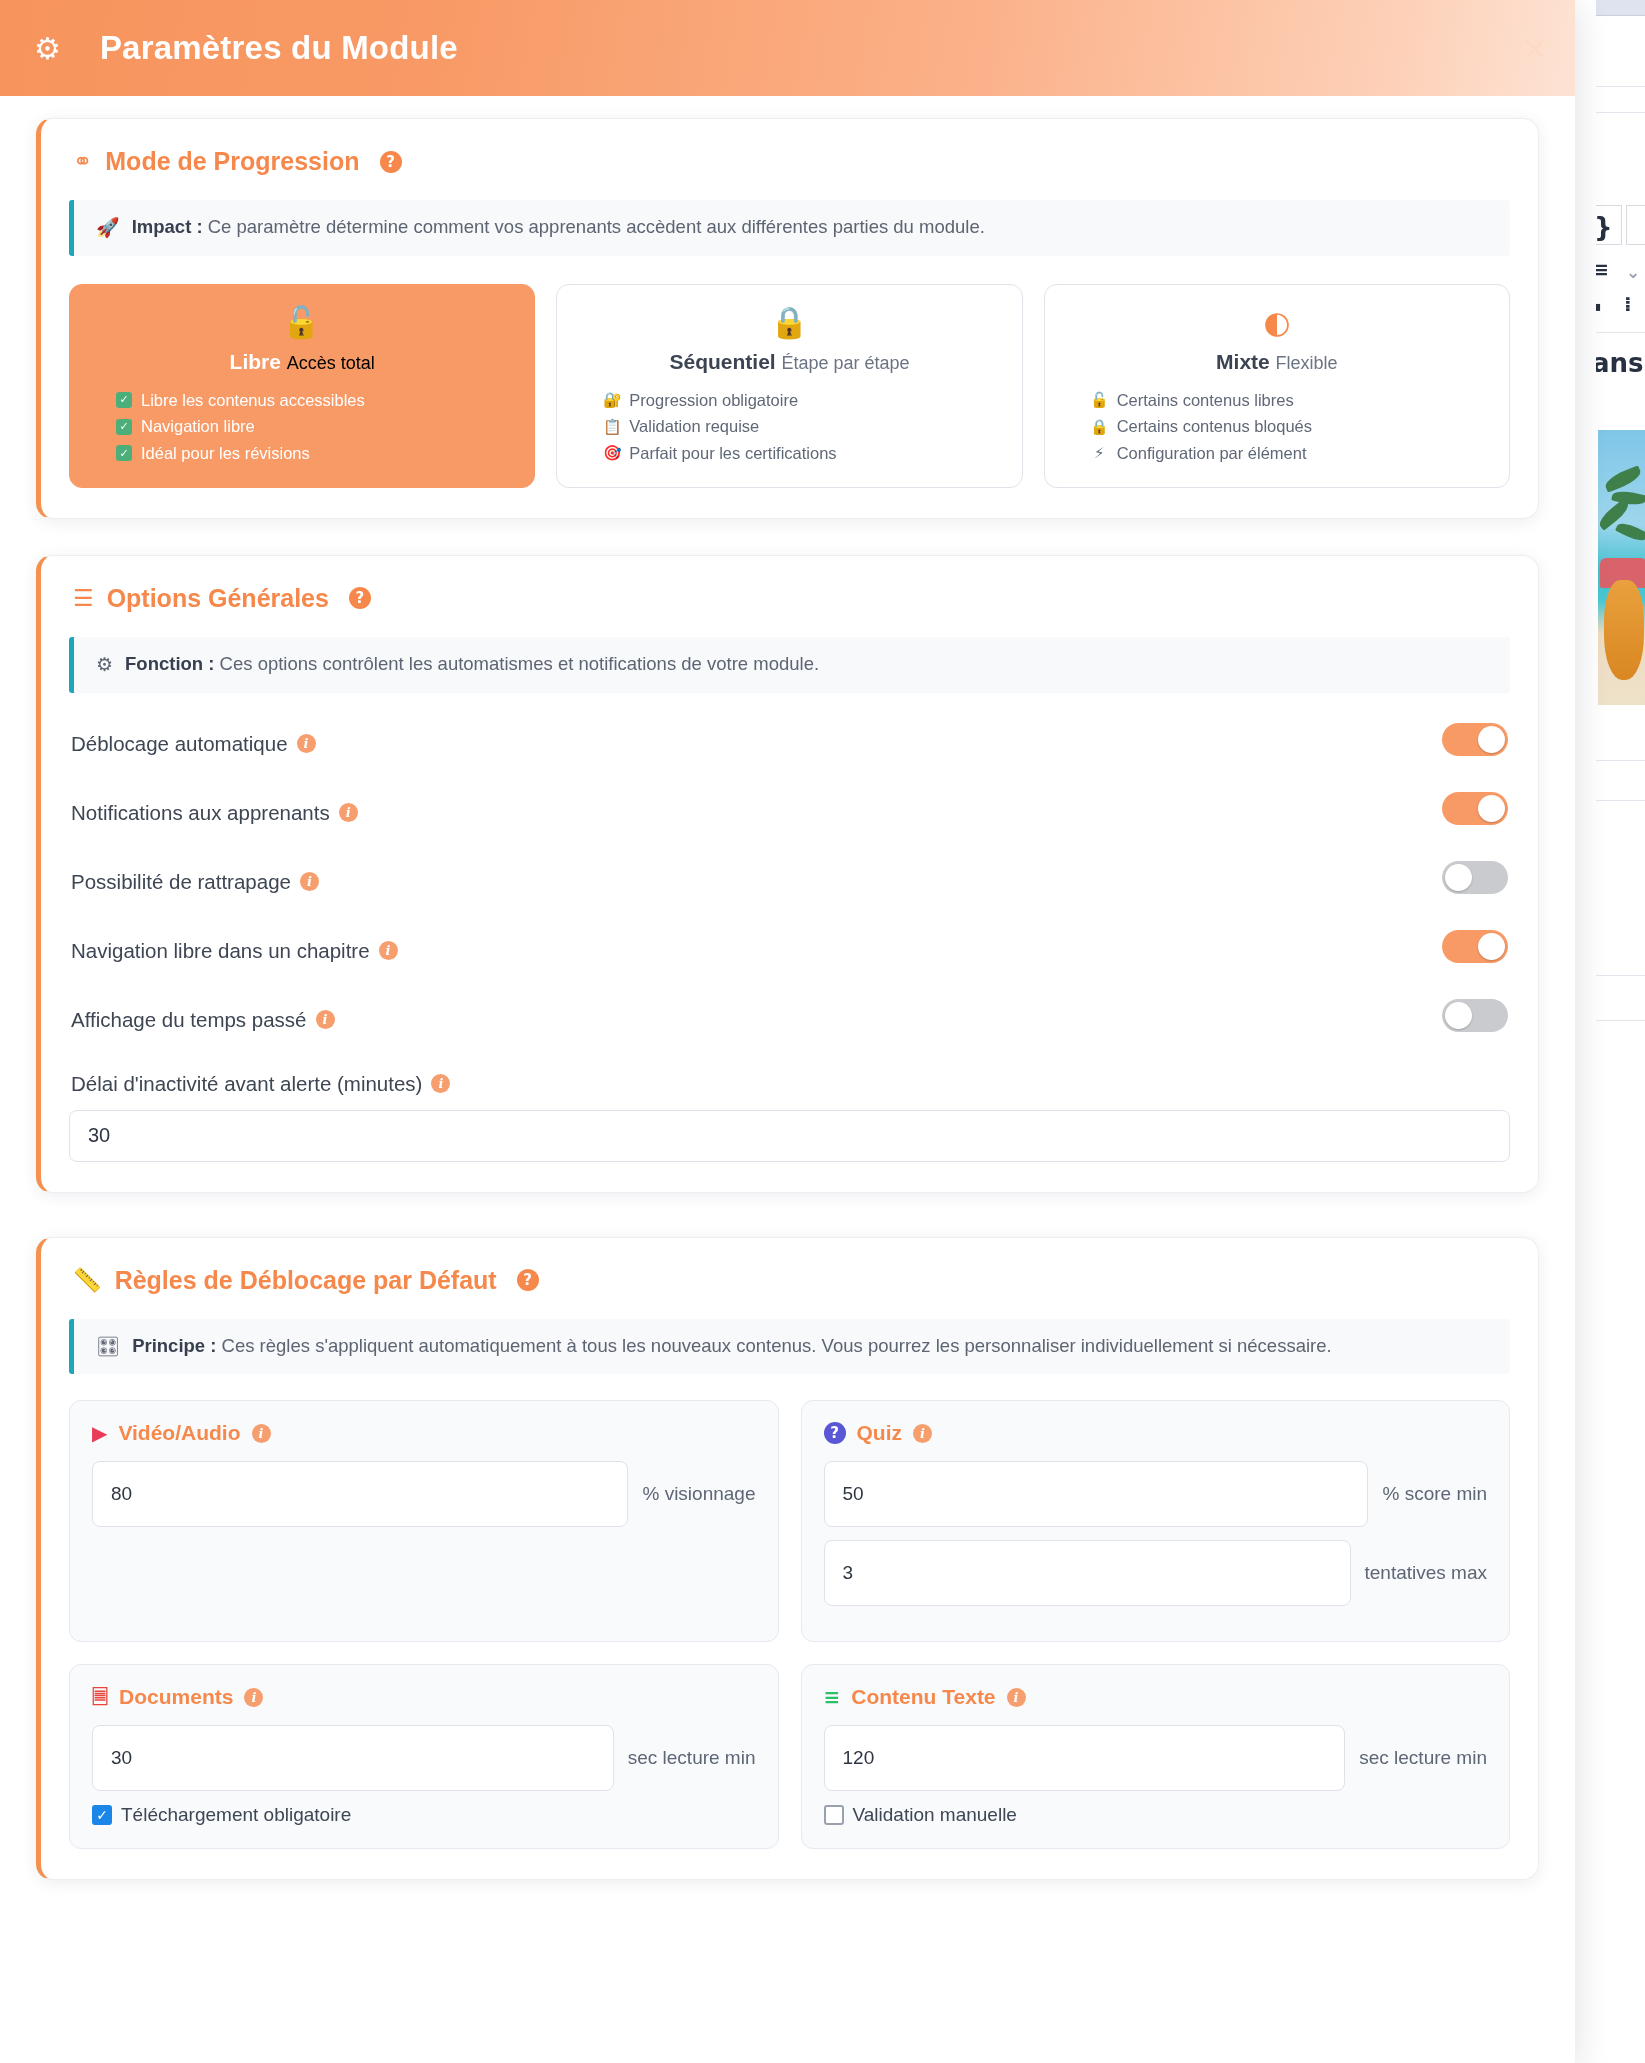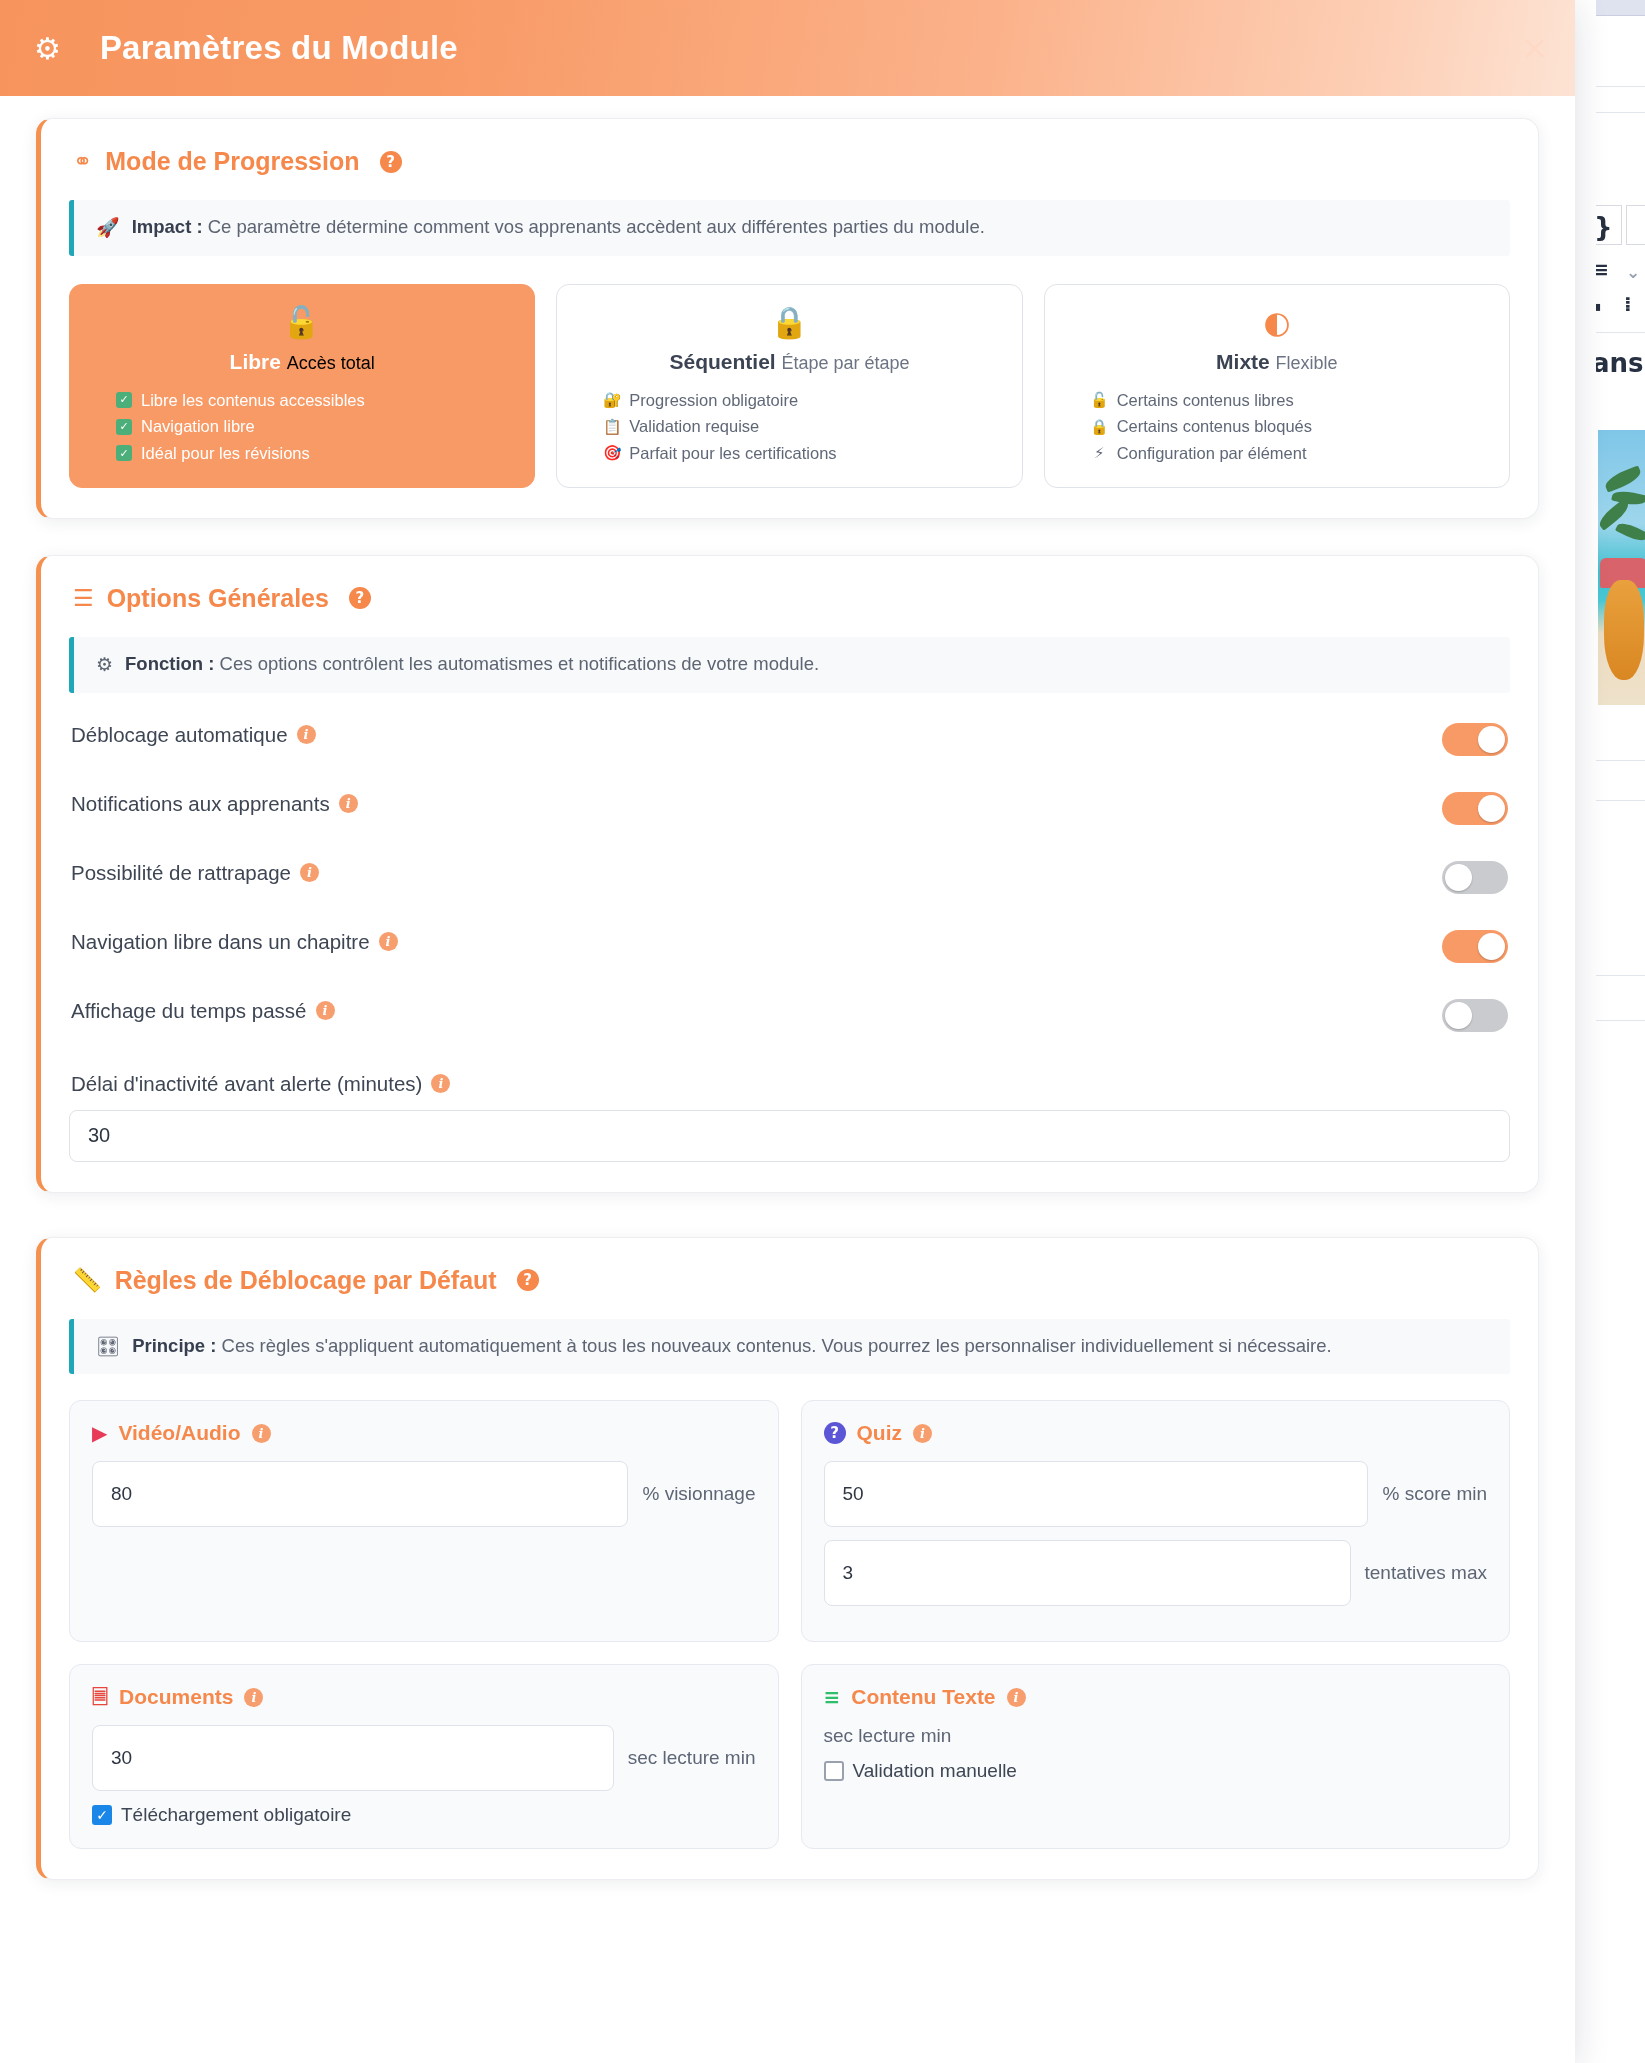--- a/index.html
+++ b/index.html
@@ -208,21 +208,21 @@
   .chk-green {
     display: inline-flex; align-items: center; justify-content: center;
     width: 16px; height: 16px; border-radius: 3px;
     background: #4caf79; color: #fff; font-size: 11px;
     font-family: "DejaVu Sans", sans-serif;
   }
 
   
   .opt-row {
     display: flex;
-    align-items: flex-start;
+    align-items: flex-end;
     justify-content: space-between;
     padding: 18px 2px 18px 2px;
   }
   .opt-label {
     font-size: 20.5px;
     color: #3e4654;
     display: flex; align-items: center; gap: 9px;
   }
   .info-badge {
     display: inline-flex; align-items: center; justify-content: center;
@@ -558,20 +558,21 @@
           </label>
         </div>
 
         <div class="rule-card">
           <div class="rule-title">
             <span class="r-ico" style="color:#2fbf6a">≡</span>
             <span>Contenu Texte</span>
             <span class="info-badge">i</span>
           </div>
           <div class="rule-line">
+            <input class="txt-input" value="120" style="">
             <span class="rule-unit">sec lecture min</span>
           </div>
           <label class="rule-check">
             <span class="cbox"></span>
             <span>Validation manuelle</span>
           </label>
         </div>
 
       </div>
     </section>

